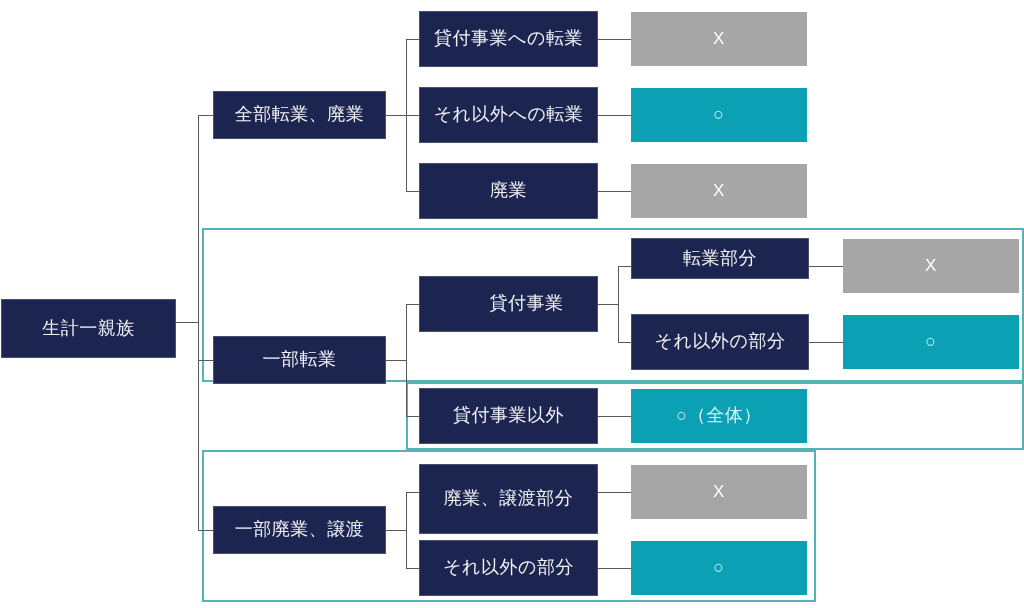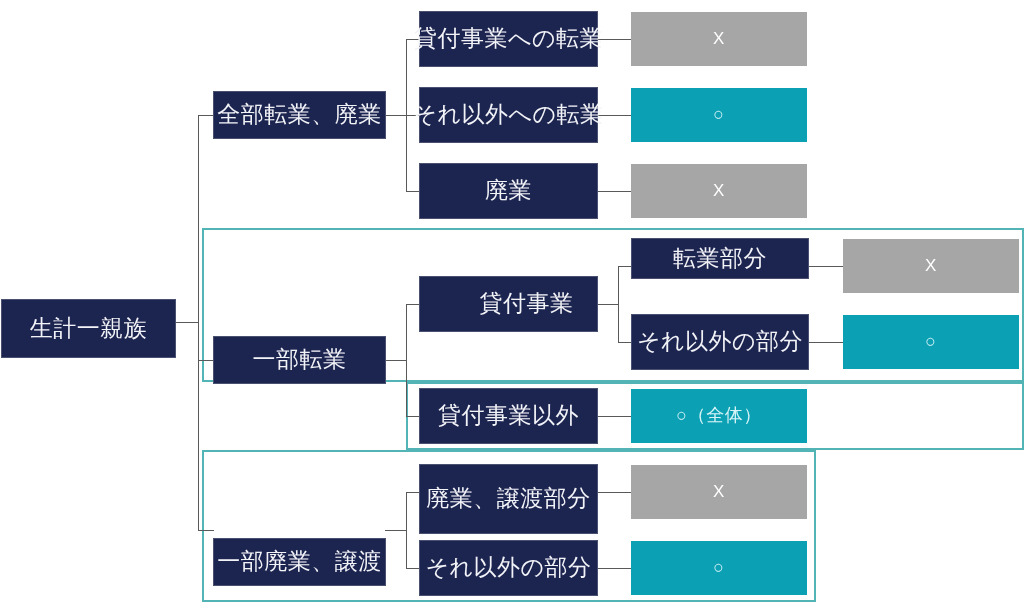--- a/index.html
+++ b/index.html
@@ -26,21 +26,21 @@
     align-items: center;
     justify-content: center;
     text-align: center;
     line-height: 1.1;
     letter-spacing: 0.5px;
     white-space: nowrap;
   }
   .node.navy {
     background: #1c2450;
     color: #f2f3f7;
-    font-size: 23px;
+    font-size: 18px;
     box-shadow: 0 0 0 1px #4a5170;
   }
   .node.gray {
     background: #a6a6a6;
     color: #ffffff;
     font-size: 17px;
   }
   .node.teal {
     background: #0ba0b4;
     color: #d8f4f8;
@@ -132,21 +132,21 @@
 
   <div class="node navy" style="left:632px; top:239px; width:176px; height:39px;">転業部分</div>
   <div class="node gray" style="left:843px; top:239px; width:176px; height:54px;">X</div>
 
   <div class="node navy" style="left:632px; top:315px; width:176px; height:54px;">それ以外の部分</div>
   <div class="node teal" style="left:843px; top:315px; width:176px; height:54px;">○</div>
 
   <div class="node navy" style="left:420px; top:389px; width:177px; height:54px;">貸付事業以外</div>
   <div class="node teal" style="left:631px; top:389px; width:176px; height:54px;">○（全体）</div>
 
-  <div class="node navy" style="left:214px; top:507px; width:171px; height:46px;margin-top:32px;">一部廃業、譲渡</div>
+  <div class="node navy" style="left:214px; top:507px; width:171px; height:46px;">一部廃業、譲渡</div>
 
   <div class="node navy" style="left:420px; top:465px; width:177px; height:68px;">廃業、譲渡部分</div>
   <div class="node gray" style="left:631px; top:465px; width:176px; height:54px;">X</div>
 
   <div class="node navy" style="left:420px; top:541px; width:177px; height:54px;">それ以外の部分</div>
   <div class="node teal" style="left:631px; top:541px; width:176px; height:54px;">○</div>
 
 </div>
 
 </body></html>

